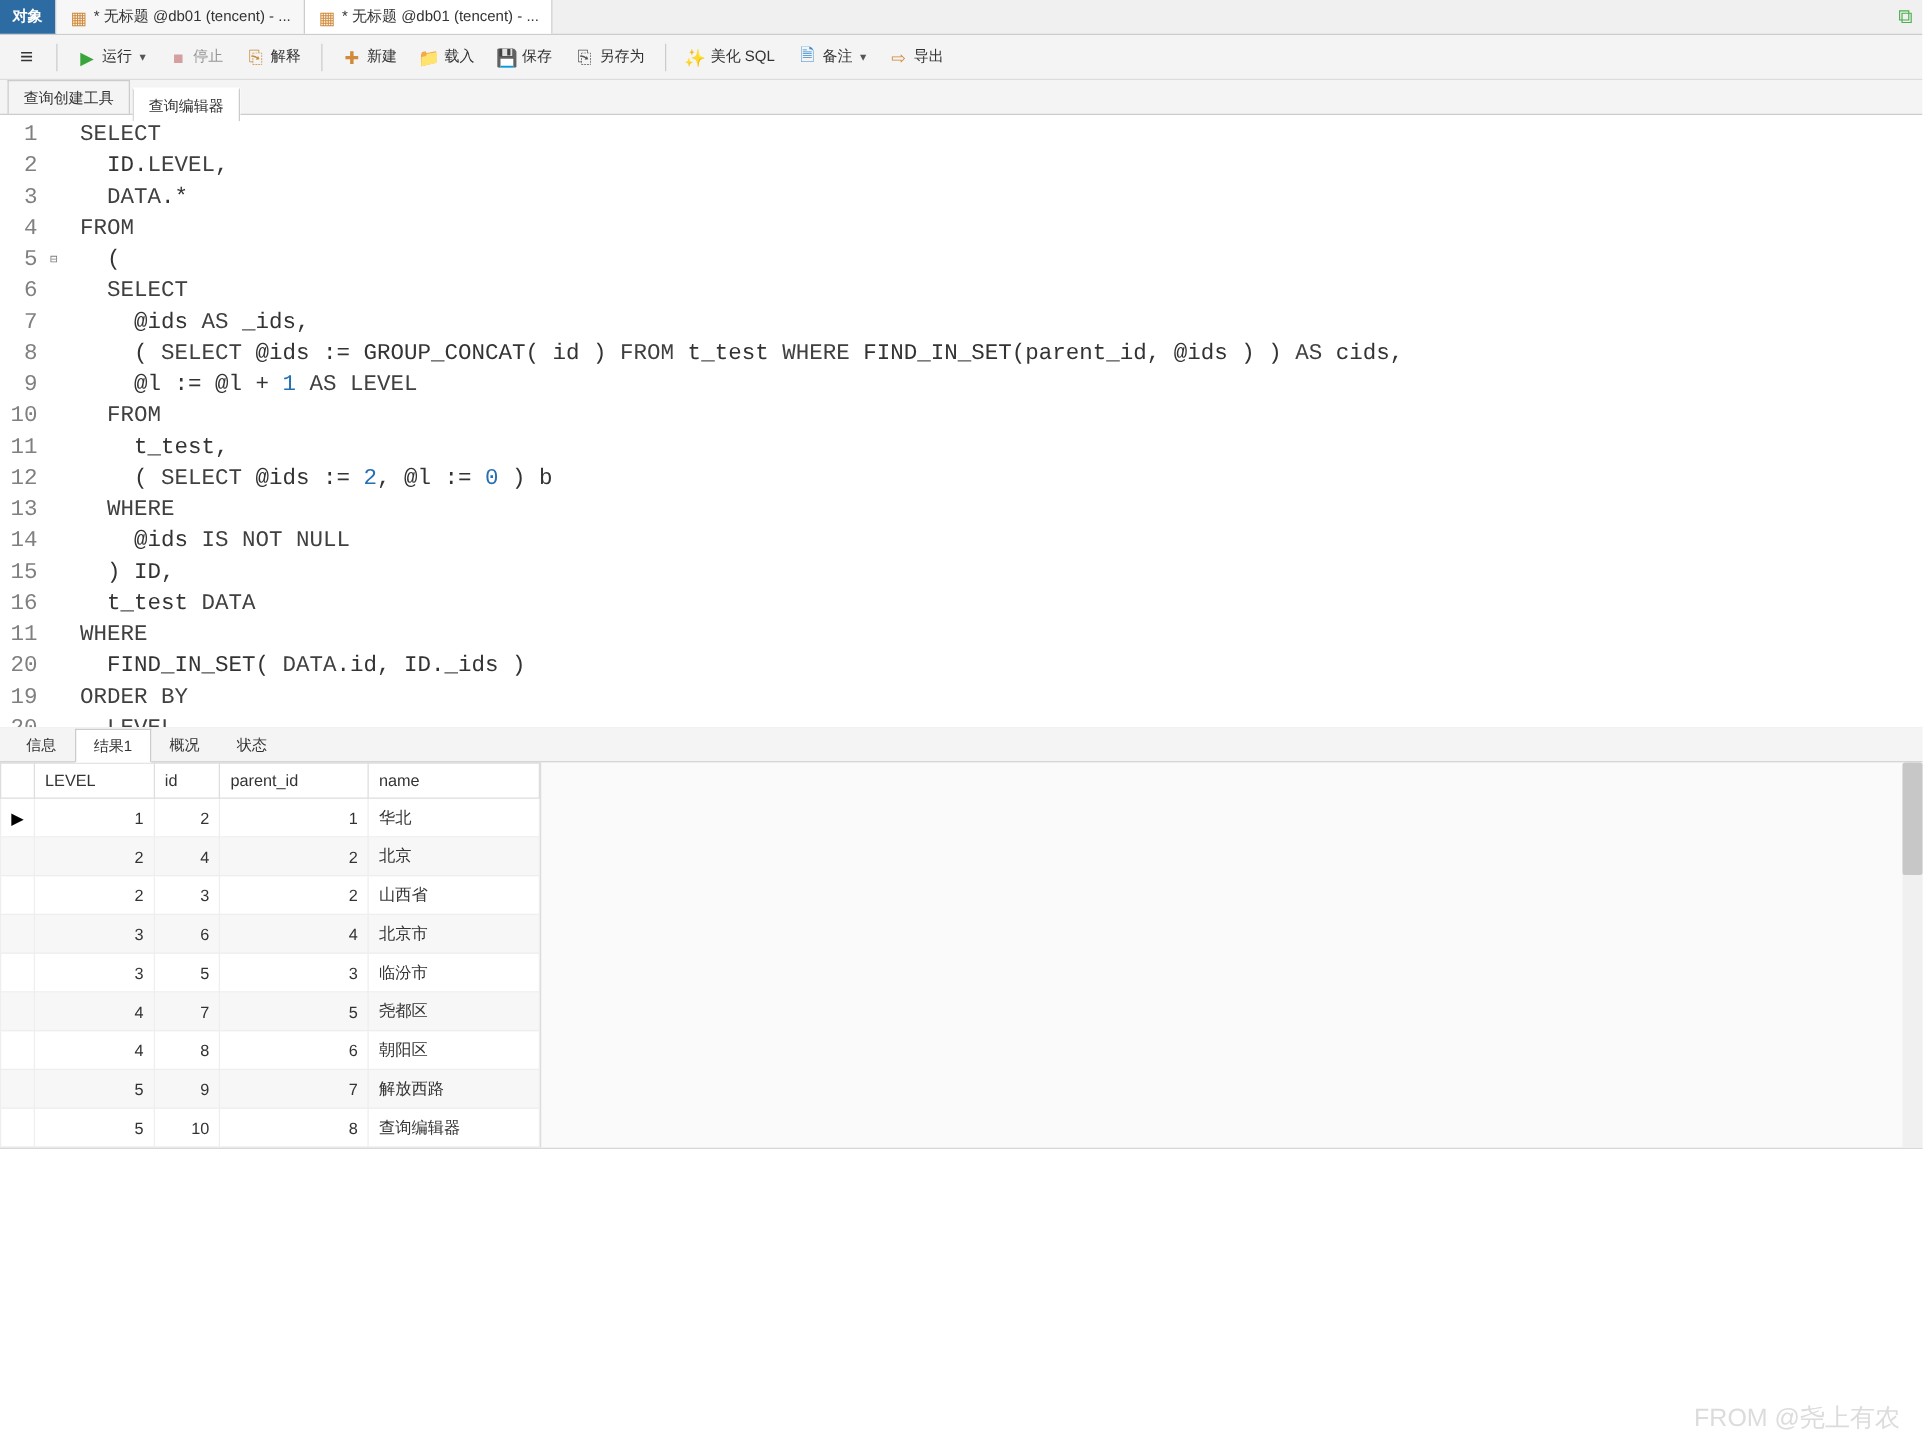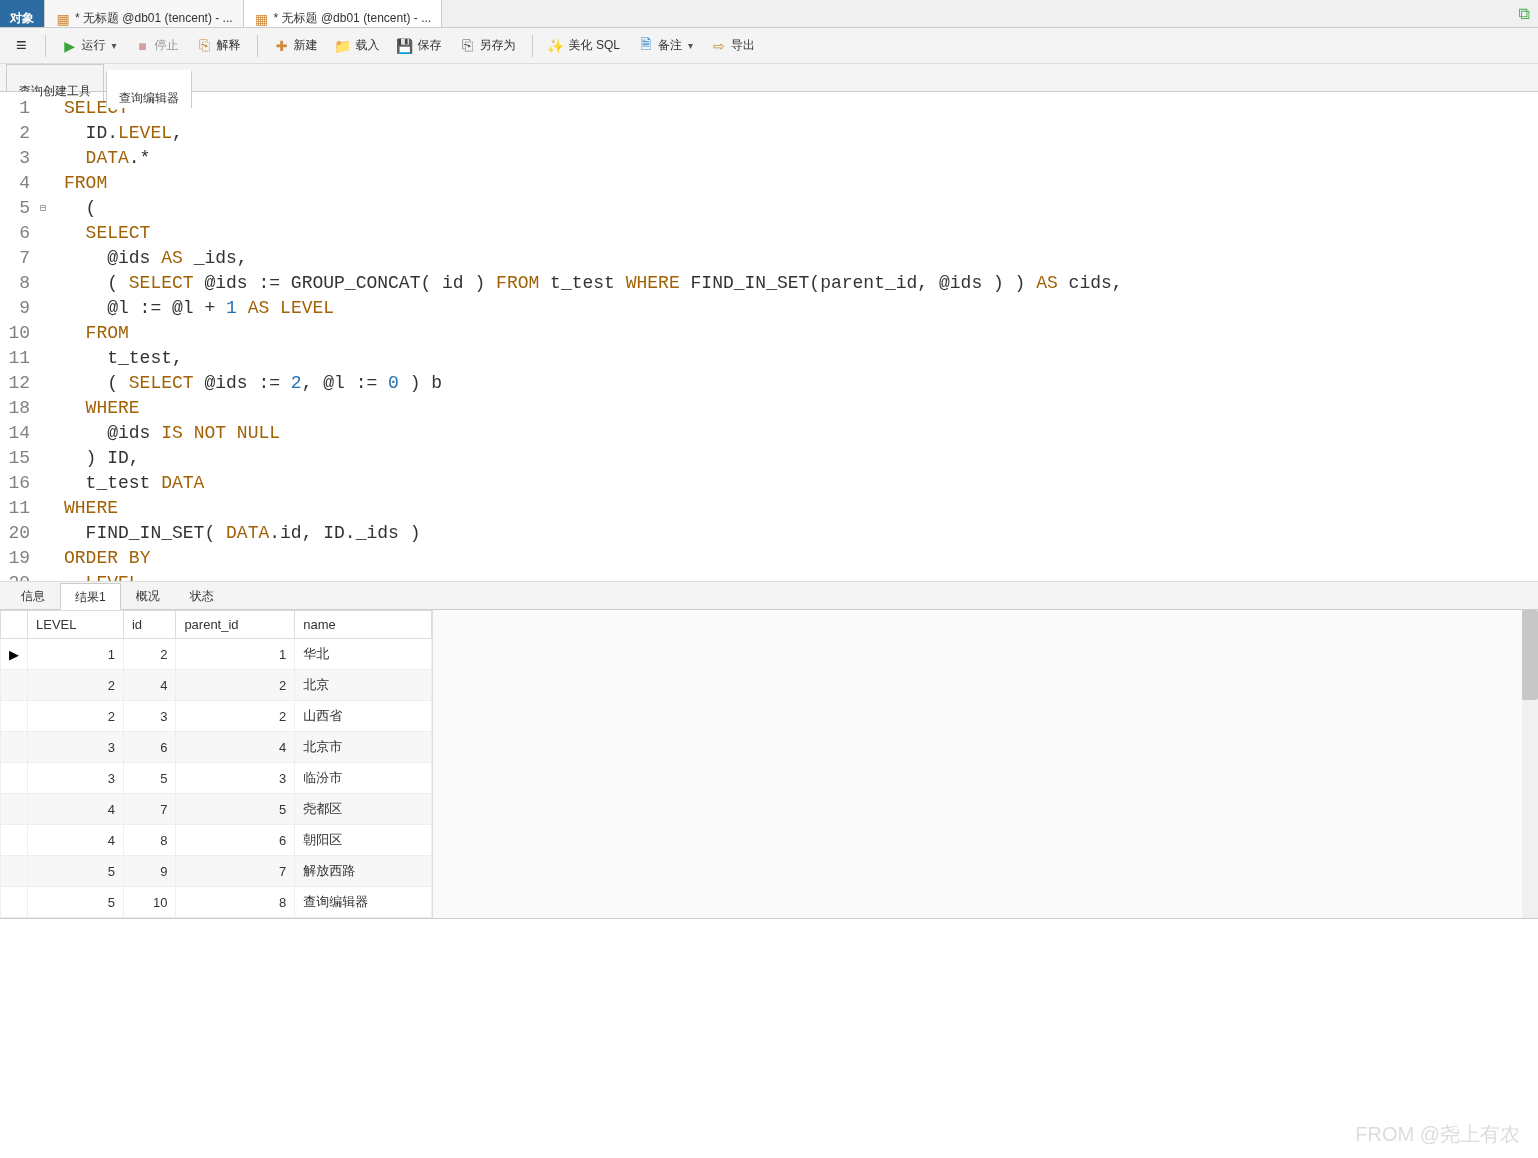--- a/index.html
+++ b/index.html
@@ -1,34 +1,34 @@
 <!DOCTYPE html>
 <html><head>
 <meta charset="utf-8">
 <style>
 * { box-sizing: border-box; margin: 0; padding: 0; }
 body { font-family: "Microsoft YaHei", Arial, sans-serif; font-size: 12px; background: #fff; color: #333; width: 1538px; height: 1158px; overflow: hidden; position: relative; }
 .top-tabs { display: flex; align-items: center; background: #f0f0f0; border-bottom: 1px solid #ccc; height: 28px; }
-.top-tab { display: flex; align-items: flex-end; padding: 0 10px; height: 100%; border-right: 1px solid #ccc; gap: 4px; cursor: pointer; }
+.top-tab { display: flex; align-items: center; padding: 0 10px; height: 100%; border-right: 1px solid #ccc; gap: 4px; cursor: pointer; }
 .top-tab.object { background: #2d6ca2; color: #fff; font-weight: bold; }
 .top-tab.query { background: #f7f7f7; }
 .top-tab.active-q { background: #fff; }
 .green-plus { margin-left: auto; padding: 4px 8px; color: #4caf50; font-size: 16px; cursor: pointer; }
 .toolbar { display: flex; align-items: center; background: #f4f4f4; border-bottom: 1px solid #ddd; height: 36px; padding: 0 6px; gap: 2px; }
 .tb-btn { display: flex; align-items: center; padding: 4px 8px; gap: 4px; cursor: pointer; border-radius: 2px; }
 .tb-sep { width: 1px; height: 22px; background: #ccc; margin: 0 6px; }
 .hamburger { font-size: 18px; font-weight: bold; padding: 0 10px; cursor: pointer; }
 .editor-tabs { display: flex; background: #f4f4f4; border-bottom: 1px solid #ccc; height: 28px; padding-left: 6px; }
-.ed-tab { padding: 18px 12px; border: 1px solid #ccc; border-bottom: none; margin-right: 2px; cursor: pointer; }
+.ed-tab { padding: 5px 12px; border: 1px solid #ccc; border-bottom: none; margin-right: 2px; cursor: pointer; }
 .ed-tab.active { background: #fff; border-top: 2px solid #fff; position: relative; top: 6px; }
 .editor { display: flex; height: 490px; border-bottom: 1px solid #ddd; background: #fff; font-family: Consolas, "Courier New", monospace; font-size: 18px; line-height: 25px; overflow: auto; }
 .gutter { background: #fff; color: #808080; text-align: right; padding: 4px 10px 4px 4px; min-width: 40px; user-select: none; }
 .fold-gutter { width: 18px; padding: 4px 0; font-size: 10px; color: #808080; }
 .code { padding: 4px 6px; white-space: pre; color: #333; flex: 1; }
-.kw { color: #a16207; }
+.kw { color: #404040; }
 .num { color: #2470b3; }
 .ident { color: #333; }
 .op { color: #333; }
 .result-tabs { display: flex; background: #f4f4f4; border-bottom: 1px solid #ccc; height: 28px; padding-left: 6px; }
 .res-tab { padding: 5px 14px; border: 1px solid transparent; cursor: pointer; }
 .res-tab.active { background: #fff; border: 1px solid #ccc; border-bottom-color: #fff; position: relative; top: 1px; }
 .grid { display: flex; border-bottom: 1px solid #ccc; }
 .grid-left { width: 432px; }
 .grid-right { flex: 1; background: #fafafa; border-left: 1px solid #ddd; position: relative; }
 table { border-collapse: collapse; width: 100%; }
@@ -120,21 +120,21 @@
       <div>3</div>
       <div>4</div>
       <div>5</div>
       <div>6</div>
       <div>7</div>
       <div>8</div>
       <div>9</div>
       <div>10</div>
       <div>11</div>
       <div>12</div>
-      <div>18</div>
+      <div>13</div>
       <div>14</div>
       <div>15</div>
       <div>16</div>
       <div>11</div>
       <div>20</div>
       <div>19</div>
       <div>20</div>
     </div>
   <div class="fold-gutter" id="foldg">
       <div style="height: 25px;"></div>

